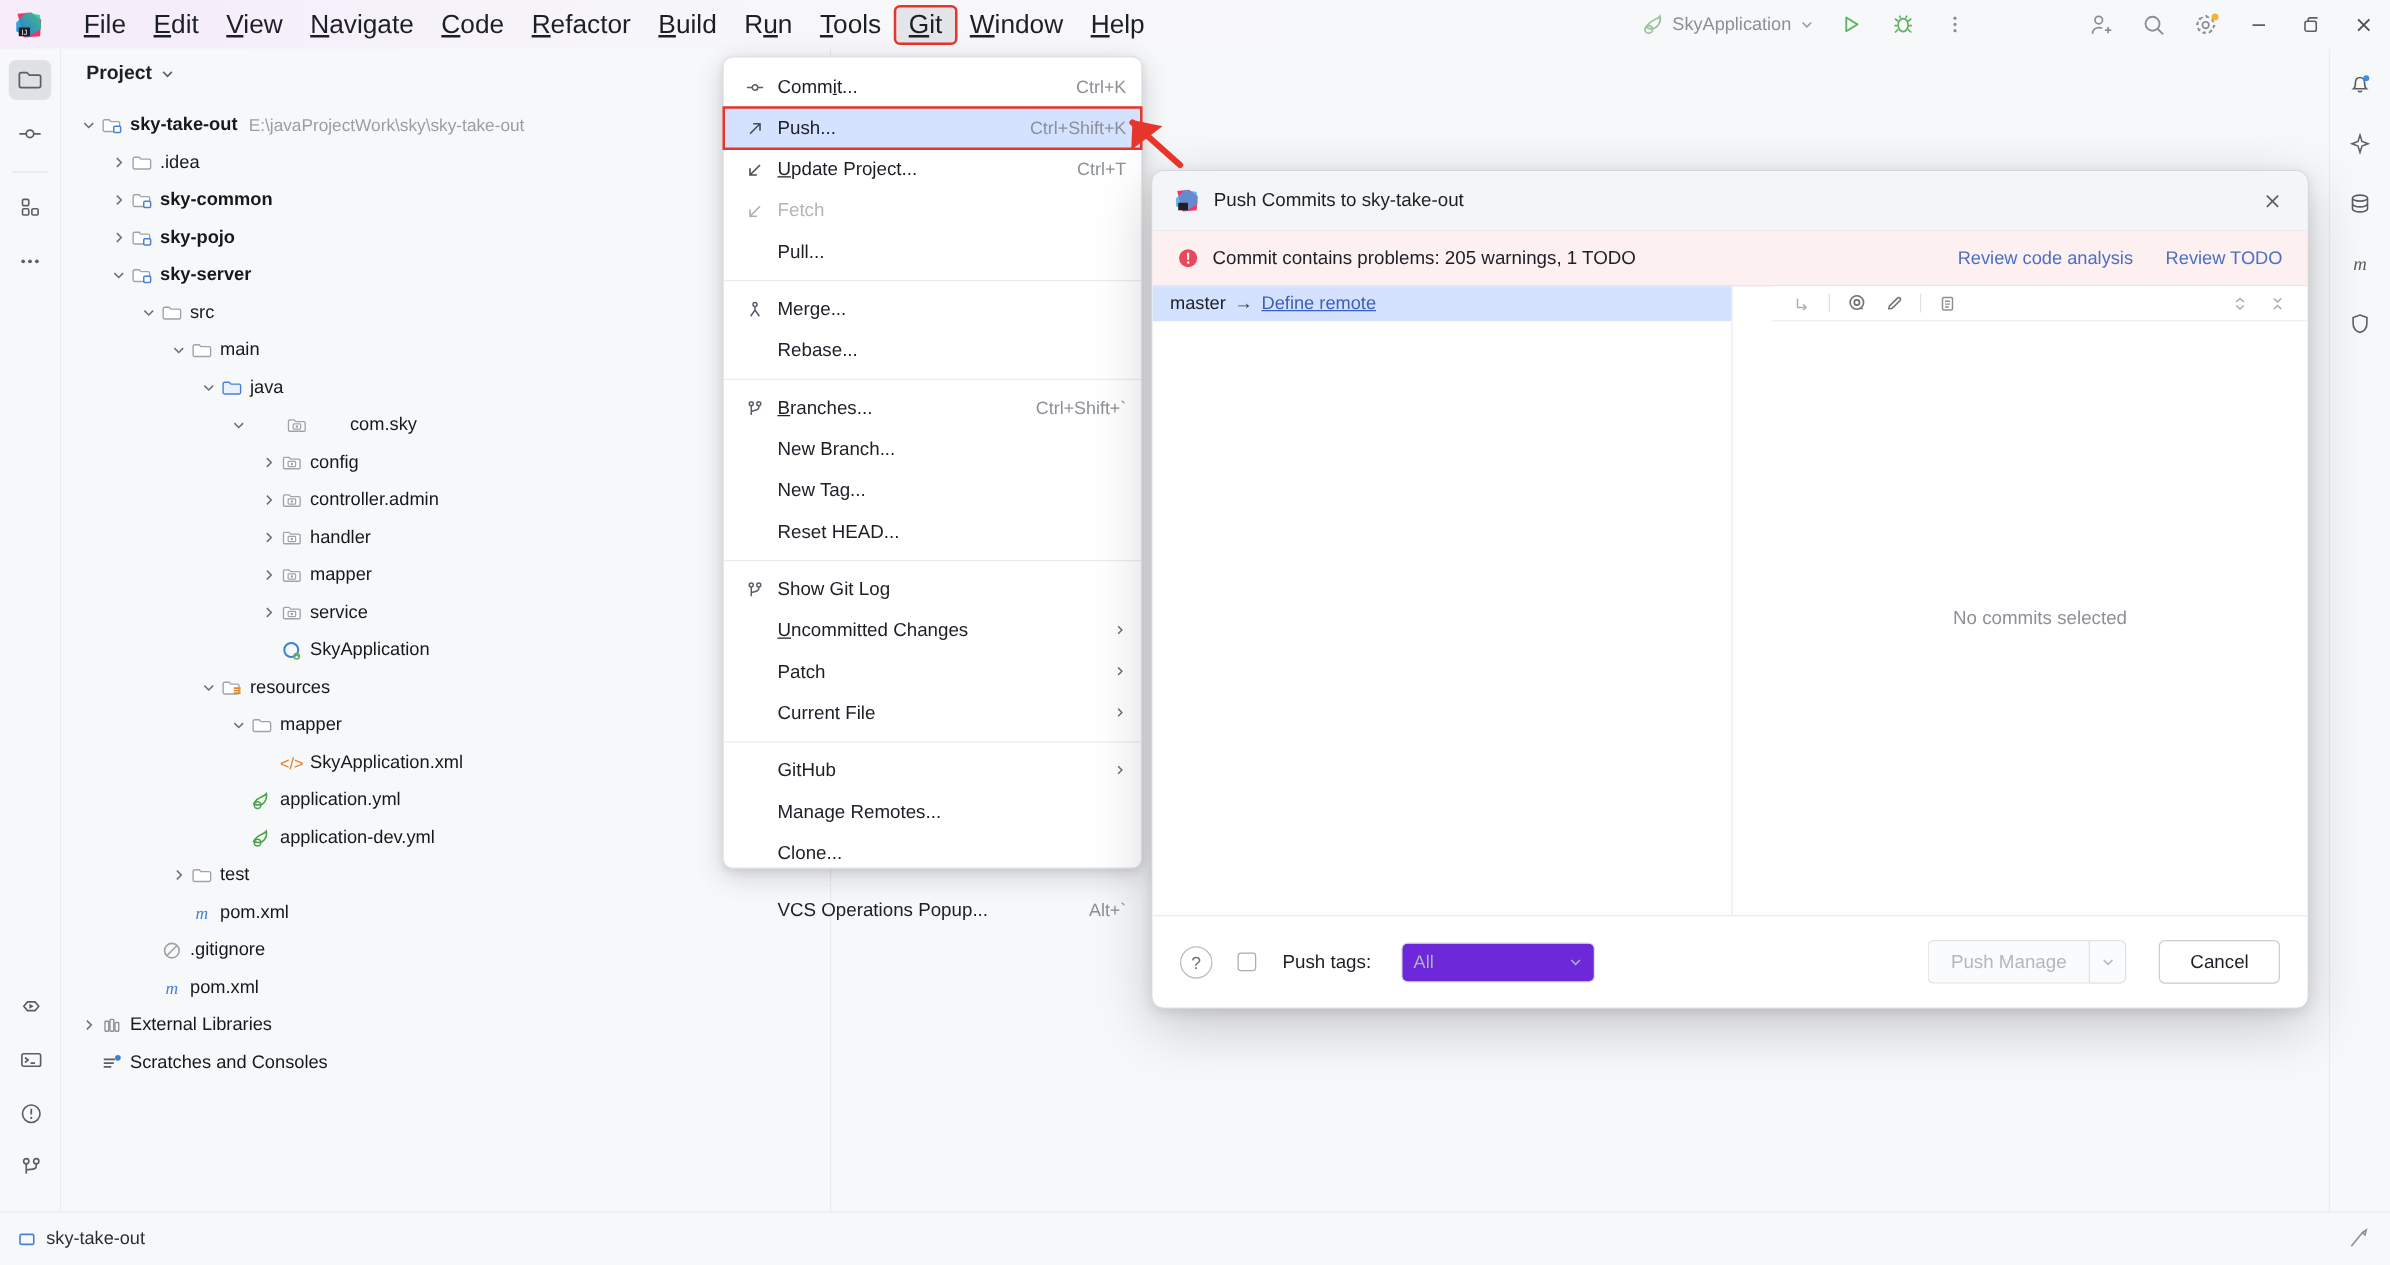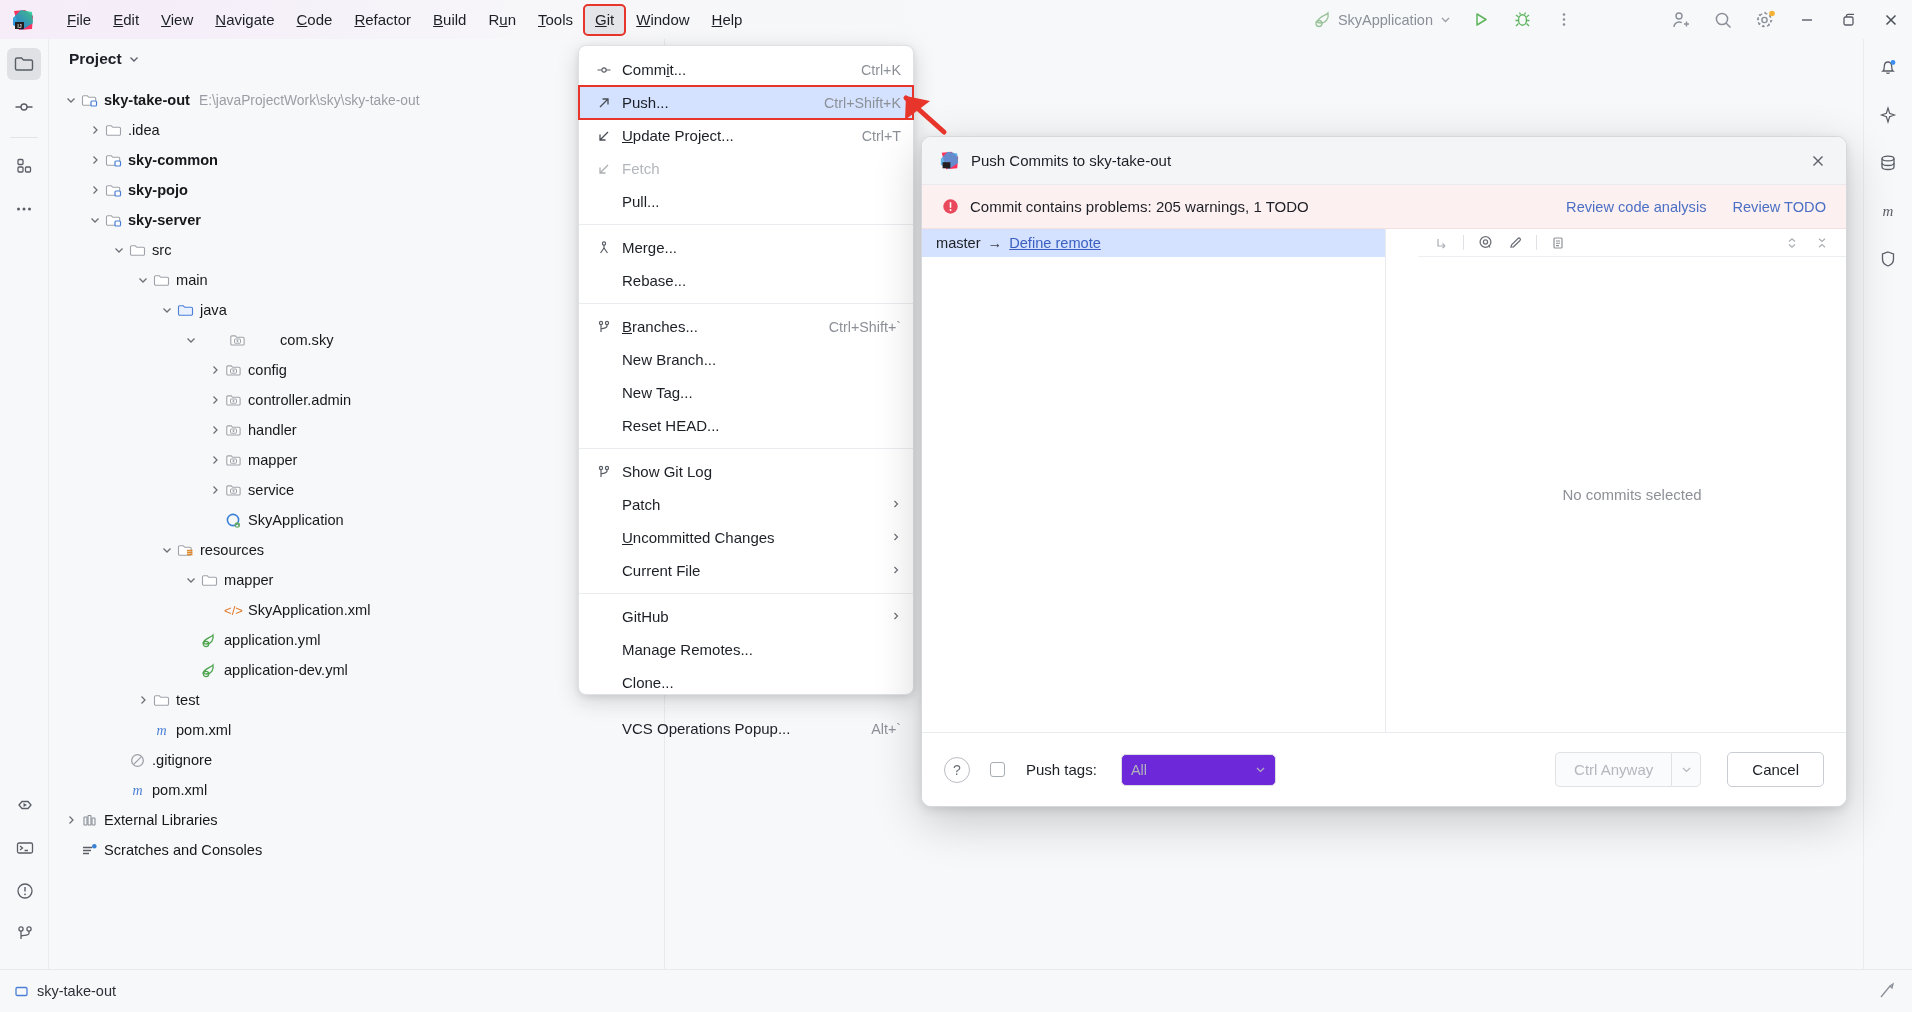--- a/index.html
+++ b/index.html
@@ -14,21 +14,21 @@
 
   
   .menubar {
     position: absolute; top: 0; left: 0; width: 1912px; height: 39px;
     background: linear-gradient(to right, #f6edf8 0%, #f5eef9 8%, #f7f7f9 30%, #f7f8fa 55%, #f7f8fa 100%);
     display: flex; align-items: center;
   }
   .ij-logo { width: 22px; height: 22px; margin-left: 12px; margin-right: 22px; position: relative; }
   .menu-items { display: flex; align-items: center; height: 100%; }
   .menu-item {
-    font-size: 15px; color: #1c1f26; padding: 4px 11px; height: 30px;
+    font-size: 21px; color: #1c1f26; padding: 4px 11px; height: 30px;
     display: flex; align-items: center; cursor: default; border-radius: 4px;
   }
   .menu-item .mn { text-decoration: none; }
   .menu-item .mn u { text-decoration: underline; }
   .menu-item.active { background: #e3e5e8; }
   .menu-item.hilite-box {
     outline: 2px solid #e8352b; outline-offset: -1px; justify-content: center;
   }
   .toolbar-right {
     position: absolute; right: 0; top: 0; height: 39px;
@@ -835,28 +835,28 @@
           <svg xmlns="http://www.w3.org/2000/svg" width="16" height="16" viewBox="0 0 16 16">
             <circle cx="5" cy="4" r="1.6" fill="none" stroke="#5a5e66" stroke-width="1.2"></circle>
             <circle cx="11" cy="4" r="1.6" fill="none" stroke="#5a5e66" stroke-width="1.2"></circle>
             <path d="M5 5.6 V13 M11 5.6 V7 C11 9.5 8 9 5 10" fill="none" stroke="#5a5e66" stroke-width="1.2"></path>
           </svg>
         </span>
         <span class="gm-label">Show Git Log</span>
       </div>
       <div class="gm-row">
         <span class="gm-ico"></span>
-        <span class="gm-label">Patch</span>
+        <span class="gm-label"><u>U</u>ncommitted Changes</span>
         <span class="gm-arrow"><svg xmlns="http://www.w3.org/2000/svg" width="10" height="10" viewBox="0 0 10 10">
             <path d="M3.5 2 L6.5 5 L3.5 8" fill="none" stroke="#6a6e76" stroke-width="1.2"></path>
           </svg></span>
       </div>
       <div class="gm-row">
         <span class="gm-ico"></span>
-        <span class="gm-label"><u>U</u>ncommitted Changes</span>
+        <span class="gm-label">Patch</span>
         <span class="gm-arrow"><svg xmlns="http://www.w3.org/2000/svg" width="10" height="10" viewBox="0 0 10 10">
             <path d="M3.5 2 L6.5 5 L3.5 8" fill="none" stroke="#6a6e76" stroke-width="1.2"></path>
           </svg></span>
       </div>
       <div class="gm-row">
         <span class="gm-ico"></span>
         <span class="gm-label">Current File</span>
         <span class="gm-arrow"><svg xmlns="http://www.w3.org/2000/svg" width="10" height="10" viewBox="0 0 10 10">
             <path d="M3.5 2 L6.5 5 L3.5 8" fill="none" stroke="#6a6e76" stroke-width="1.2"></path>
           </svg></span>
@@ -974,21 +974,21 @@
       <div class="chk"></div>
       <span class="chk-label">Push tags:</span>
       <div class="select">
         <span class="sv">All</span>
         <svg width="11" height="11" viewBox="0 0 11 11">
             <path d="M2 4 L5.5 7.5 L9 4" fill="none" stroke="#b0b3b9" stroke-width="1.2"></path>
           </svg>
       </div>
       <div class="spacer"></div>
       <div class="push-group">
-        <div class="push-btn">Ctrl Anyway</div>
+        <div class="push-btn">Push Manage</div>
         <div class="push-drop">
           <svg width="11" height="11" viewBox="0 0 11 11">
               <path d="M2 4 L5.5 7.5 L9 4" fill="none" stroke="#b4b7bd" stroke-width="1.2"></path>
             </svg>
         </div>
       </div>
       <div class="cancel-btn">Cancel</div>
     </div>
   </div>
 

